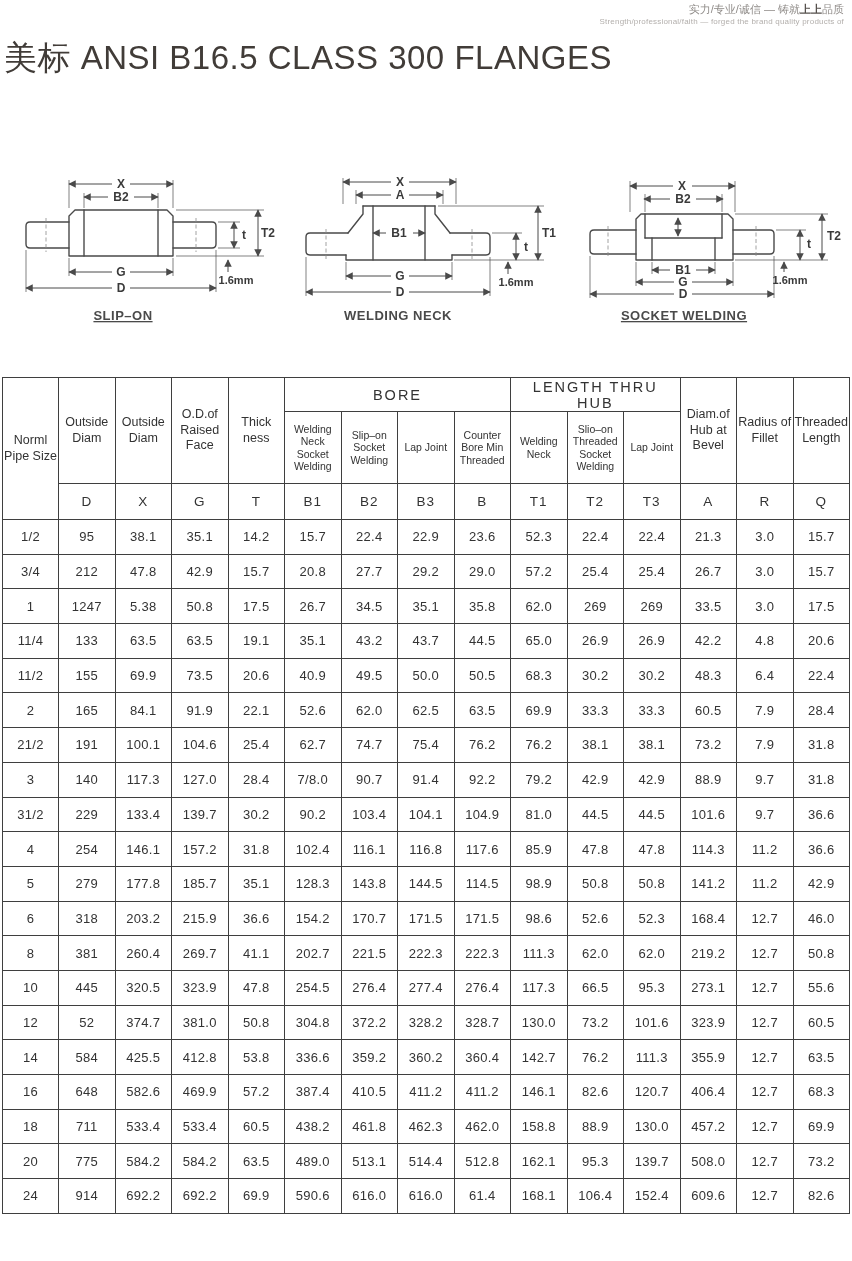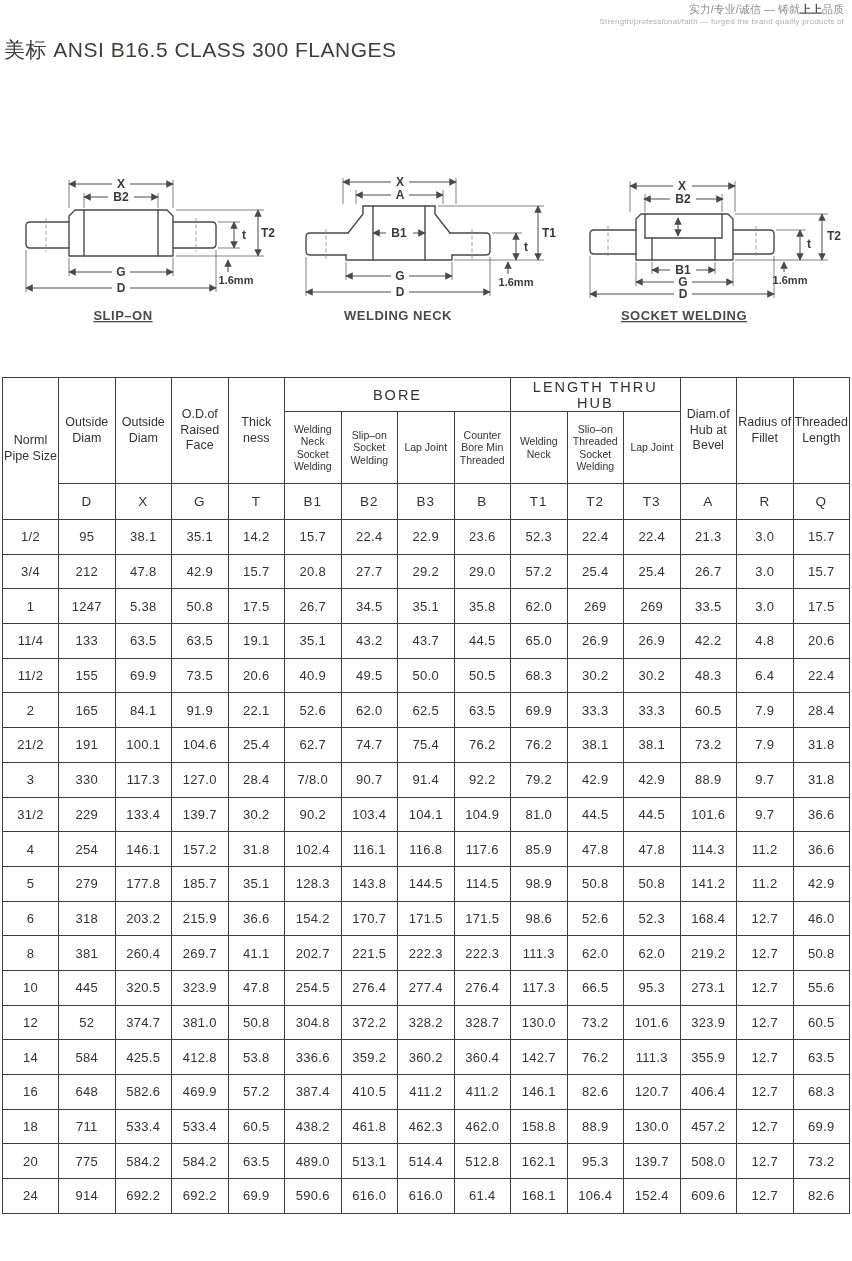--- a/index.html
+++ b/index.html
@@ -14,21 +14,21 @@
   
   .brand-box { position:absolute; top:3px; right:8px; text-align:right; line-height:1.25; }
   .slogan-cn { font-size:11px; color:#8f8b88; }
   .slogan-cn .brand { font-weight:bold; color:#57524e;font-family:Liberation Serif, serif; }
   .slogan-en { font-size:8px; color:#b3afac; letter-spacing:0.2px; }
   .website   { font-size:16px; font-style:italic; color:#29a9e1; margin-top:3px; }
 
   
   .page-title {
     position:absolute; left:4px; top:36px;
-    font-size:21px; font-weight:normal; color:#413c38; letter-spacing:0.5px;
+    font-size:33px; font-weight:normal; color:#413c38; letter-spacing:0.5px;
   }
 
   
   .diagrams { position:absolute; left:0; top:176px; width:852px; height:160px; }
   .fig { position:absolute; top:0; }
   .fig.f1 { left:6px; }
   .fig.f2 { left:288px; }
   .fig.f3 { left:578px; }
   svg text { font-family:"Liberation Sans", sans-serif; }
   .bl  { stroke:#4a4a4a; stroke-width:1.4; fill:none; stroke-linejoin:round; stroke-linecap:round; }
@@ -404,21 +404,21 @@
         <td>76.2</td>
         <td>76.2</td>
         <td>38.1</td>
         <td>38.1</td>
         <td>73.2</td>
         <td>7.9</td>
         <td>31.8</td>
       </tr>
       <tr>
         <td>3</td>
-        <td>330</td>
+        <td>140</td>
         <td>117.3</td>
         <td>127.0</td>
         <td>28.4</td>
         <td>7/8.0</td>
         <td>90.7</td>
         <td>91.4</td>
         <td>92.2</td>
         <td>79.2</td>
         <td>42.9</td>
         <td>42.9</td>

